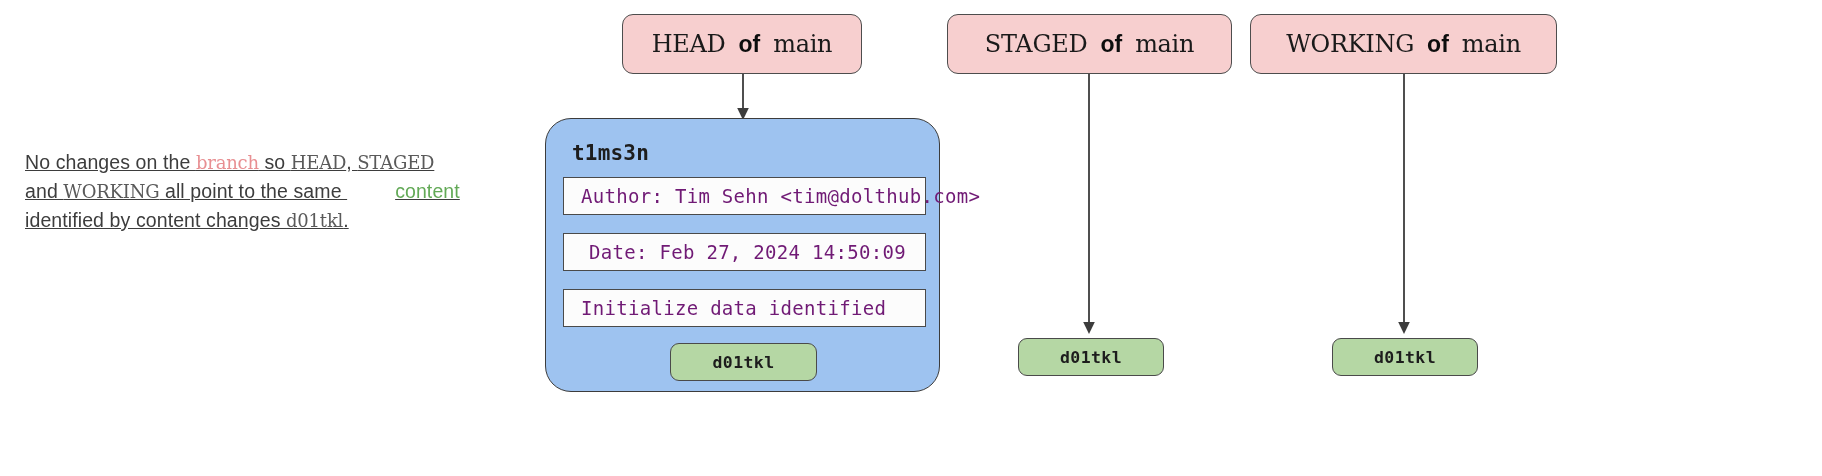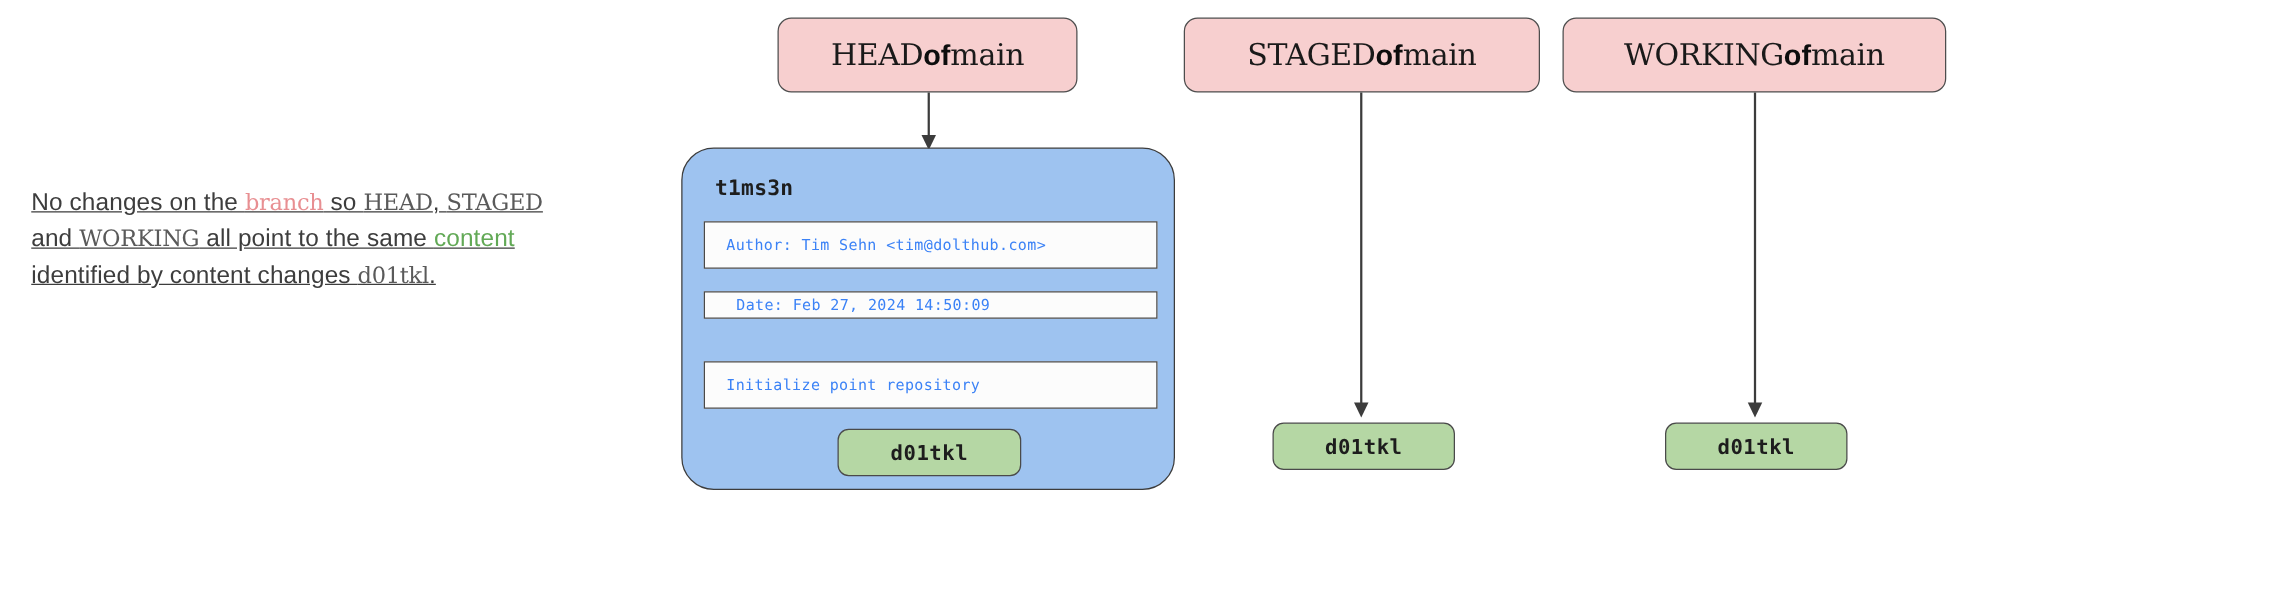--- a/index.html
+++ b/index.html
@@ -29,21 +29,21 @@
     letter-spacing: 0.1px;
     text-decoration: underline;
   }
   #caption .mono {
     font-family: "DejaVu Serif", serif;
     font-size: 18px;
     letter-spacing: -0.2px;
     color: #5a5a5a;
   }
   #caption .branch-word { color: #e88f92; }
-  #caption .content-word { color: #62a956; }
+  #caption .content-word { color: #62a956; margin-left: 48px; }
 
   
   .pink-box {
     position: absolute;
     background: #f7cfcf;
     border: 1.6px solid #4d4d4d;
     border-radius: 11px;
     box-sizing: border-box;
     display: flex;
     align-items: center;
@@ -54,51 +54,51 @@
     font-family: "DejaVu Serif", serif;
     font-size: 24px;
     color: #1a1a1a;
     letter-spacing: -0.3px;
   }
   .pink-box .seg-of {
     font-family: "Liberation Sans", sans-serif;
     font-weight: bold;
     font-size: 23px;
     color: #0d0d0d;
-    margin: 0 0;
+    margin: 0 13px;
   }
 
   .blue-box {
     position: absolute;
     background: #9ec3f0;
     border: 1.8px solid #3c3c3c;
     border-radius: 26px;
     box-sizing: border-box;
   }
   .blue-box .commit-id {
     position: absolute;
     left: 26px;
     top: 22px;
     font-family: "DejaVu Sans Mono", monospace;
     font-weight: bold;
-    font-size: 17px;
+    font-size: 21px;
     color: #1d1d1d;
     letter-spacing: 0.2px;
   }
   .white-row {
     position: absolute;
     background: #fcfcfc;
     border: 1.8px solid #4a4a4a;
     box-sizing: border-box;
     display: flex;
     align-items: center;
     padding-left: 17px;
     font-family: "DejaVu Sans Mono", monospace;
-    font-size: 12px;
-    color: #3b82f6;
+    font-size: 19px;
+    color: #701a75;
     letter-spacing: 0.3px;
     white-space: nowrap;
   }
 
   .green-pill {
     position: absolute;
     background: #b5d7a4;
     border: 1.7px solid #4a4a4a;
     border-radius: 9px;
     box-sizing: border-box;
@@ -159,22 +159,22 @@
   <line x1="8" y1="0" x2="8" y2="250" stroke="#3c3c3c" stroke-width="1.8"></line>
   <polygon points="8,260 2.2,248 13.8,248" fill="#3c3c3c"></polygon>
 </svg>
 
 <div class="blue-box" style="left:545px; top:118px; width:395px; height:274px;">
 
   <div class="commit-id">t1ms3n</div>
 
   <div class="white-row" style="left:17px; top:58px; width:363px; height:38px;">Author: Tim Sehn &lt;tim@dolthub.com&gt;</div>
 
-  <div class="white-row" style="left:17px; top:114px; width:363px; height:22px;padding-left:25px;">Date: Feb 27, 2024 14:50:09</div>
+  <div class="white-row" style="left:17px; top:114px; width:363px; height:38px;padding-left:25px;">Date: Feb 27, 2024 14:50:09</div>
 
-  <div class="white-row" style="left:17px; top:170px; width:363px; height:38px;">Initialize point repository</div>
+  <div class="white-row" style="left:17px; top:170px; width:363px; height:38px;">Initialize data identified</div>
 
   <div class="green-pill" style="left:124px; top:224px; width:147px; height:38px;">d01tkl</div>
 </div>
 
 <div class="green-pill" style="left:1018px; top:338px; width:146px; height:38px;">d01tkl</div>
 
 <div class="green-pill" style="left:1332px; top:338px; width:146px; height:38px;">d01tkl</div>
 
 </body></html>

